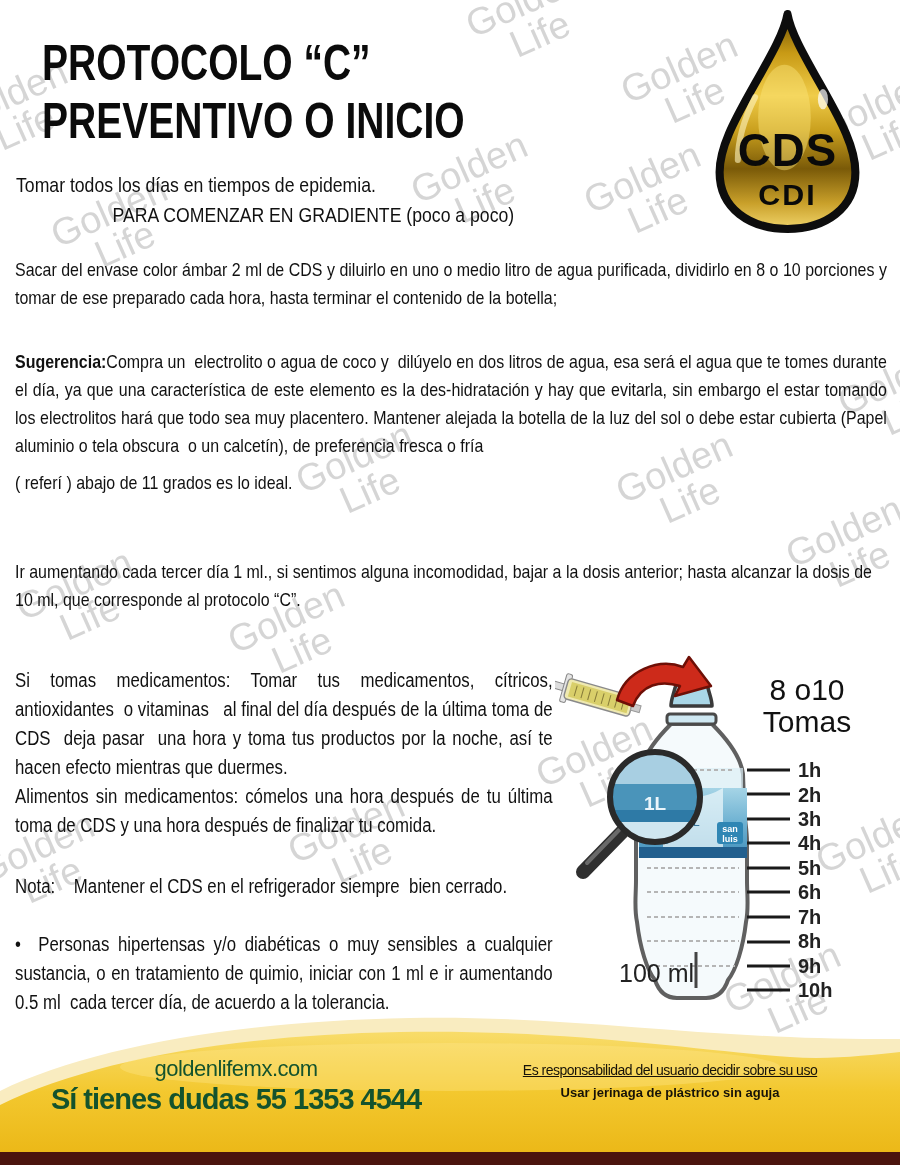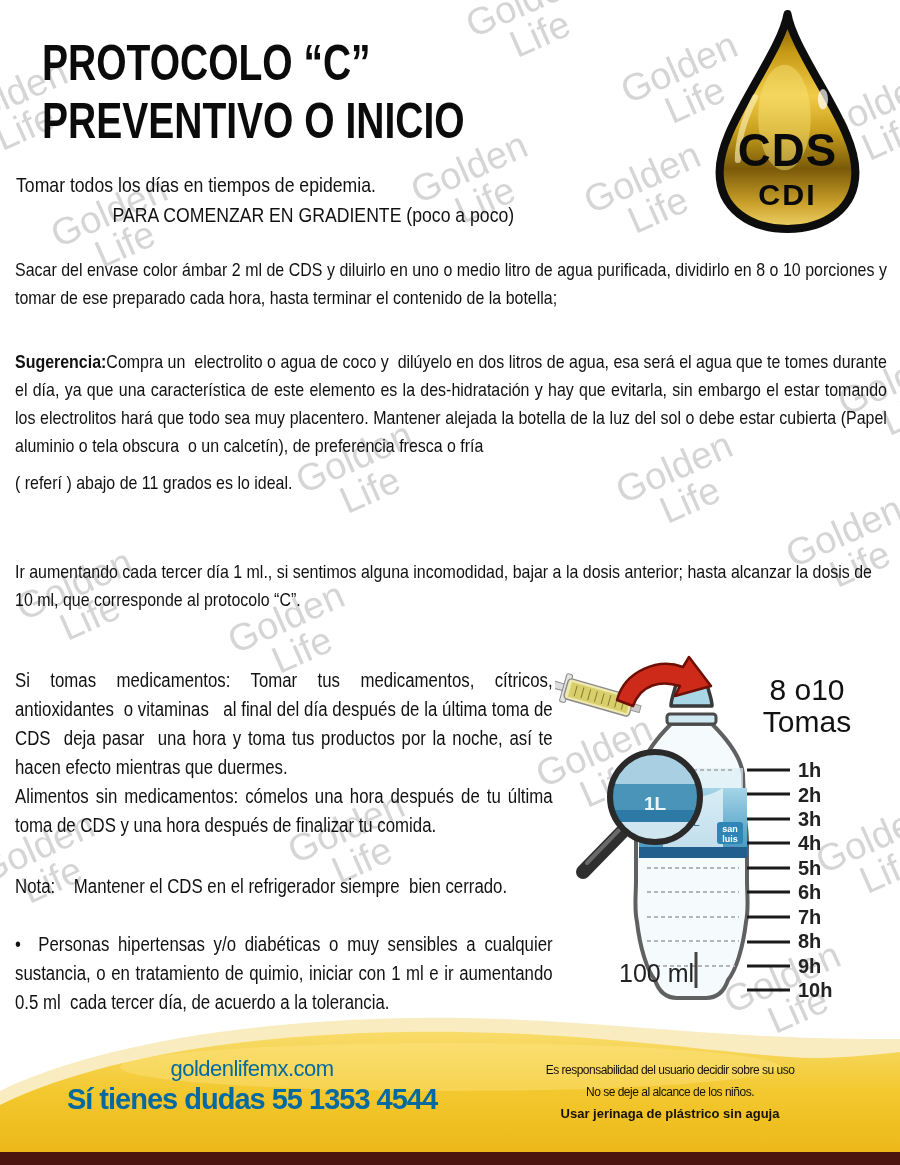--- a/index.html
+++ b/index.html
@@ -38,31 +38,31 @@
   .just{text-align:justify;}
   .colblk{width:640px;font-size:20px;line-height:29px;}
   .refline{margin-top:9px;}
   b{font-weight:bold;}
   
   .illus{position:absolute;left:555px;top:650px;width:345px;height:395px;z-index:1;}
   .illus svg{display:block;}
   
   .footer-art{position:absolute;left:0;top:1005px;width:900px;height:160px;z-index:2;}
   .f-left{
-    position:absolute;left:32px;top:1056px;width:440px;z-index:3;
-    text-align:center;color:#0369a1;
+    position:absolute;left:16px;top:1056px;width:440px;z-index:3;
+    text-align:center;color:#14532d;
   }
   .f-web{font-size:22px;line-height:26px;letter-spacing:-.5px;}
   .f-phone{font-size:29px;line-height:34px;font-weight:bold;letter-spacing:-1px;}
   .f-credit{font-size:12.5px;line-height:16px;margin-top:7px;letter-spacing:-.3px;}
   .f-right{
     position:absolute;left:450px;top:1060px;width:440px;z-index:3;
     text-align:center;color:#161208;
   }
-  .f-d{font-size:12px;line-height:21.5px;letter-spacing:-.5px;}
+  .f-d{font-size:14px;line-height:21.5px;letter-spacing:-.5px;text-decoration:underline;}
   .f-d4{font-size:13px;line-height:20px;font-weight:bold;margin-top:1px;}
 </style>
 </head>
 <body>
 
 <div class="page">
 
   <div class="wm" style="left:470px;top:-18px"><span>Golden</span><span class="w2">Life</span></div>
   <div class="wm" style="left:625px;top:48px"><span>Golden</span><span class="w2">Life</span></div>
   <div class="wm" style="left:-45px;top:75px"><span>Golden</span><span class="w2">Life</span></div>
@@ -256,17 +256,16 @@
     <rect x="0" y="147" width="900" height="13" fill="#4b140e"></rect>
   </svg>
 
   <div class="f-left">
     <div class="f-web">goldenlifemx.com</div>
     <div class="f-phone">Sí tienes dudas 55 1353 4544</div>
   </div>
 
   <div class="f-right">
     <div class="f-d">Es responsabilidad del usuario decidir sobre su uso</div>
-    <div class="f-d">No se deje al alcance de los niños.</div>
     <div class="f-d4">Usar jerinaga de plástrico sin aguja</div>
   </div>
 
 </div>
 
 </body></html>

